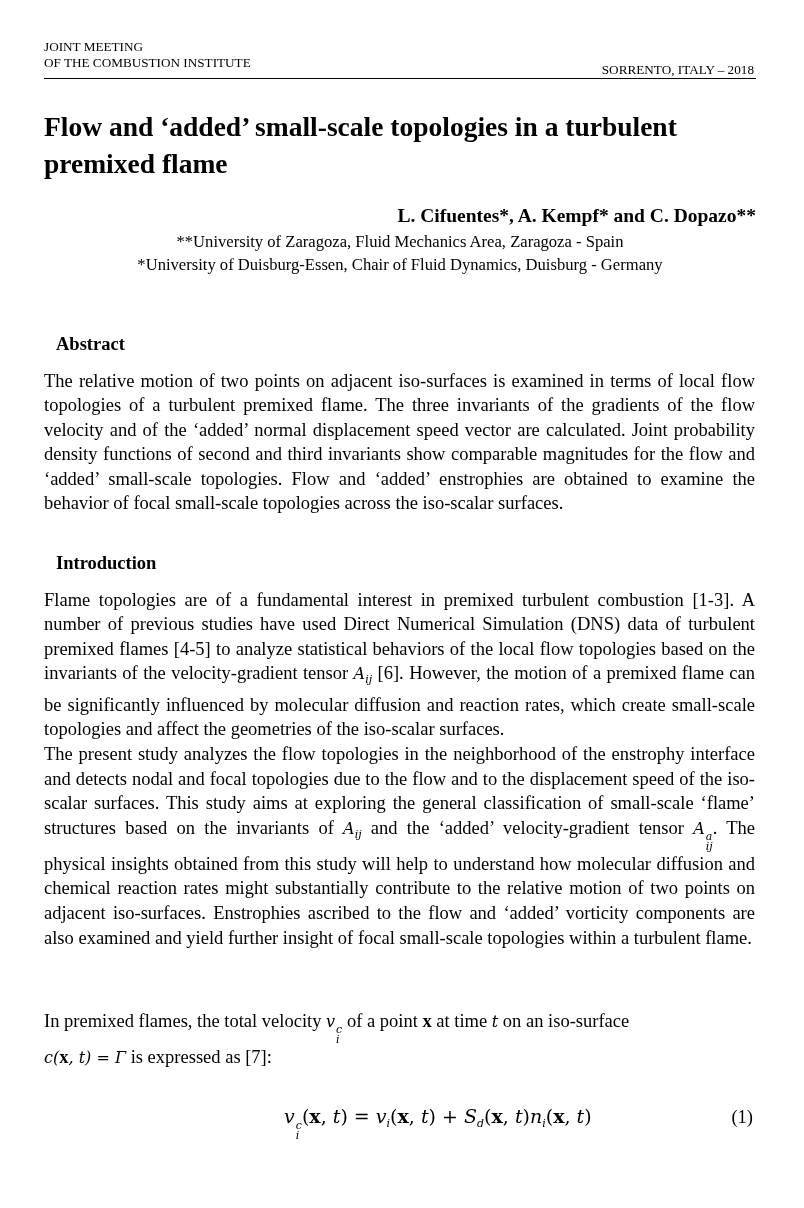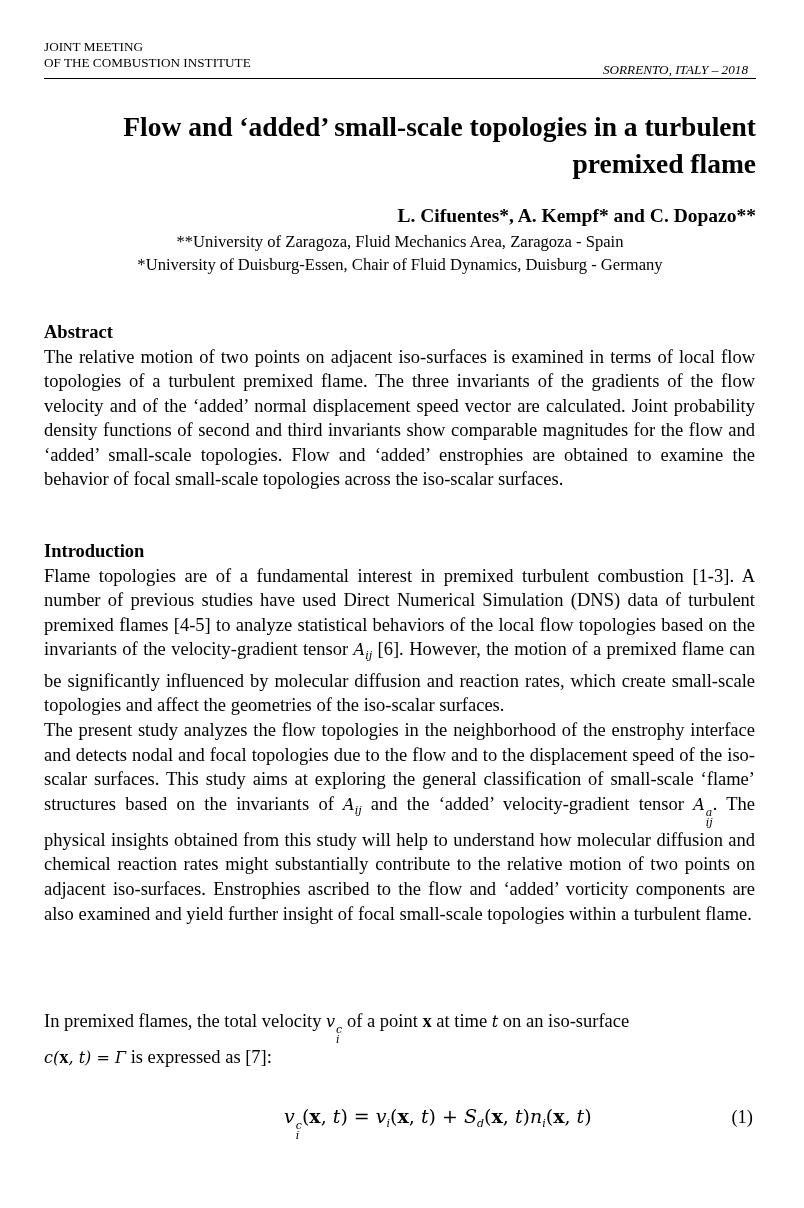--- a/index.html
+++ b/index.html
@@ -7,38 +7,38 @@
     width: 804px; height: 1208px; position: relative; overflow: hidden;
     font-family: "Liberation Serif", serif; color: #000;
   }
   .header {
     position: absolute; left: 44px; top: 39px; width: 712px;
     font-size: 13.2px; line-height: 15.5px;
     border-bottom: 1.3px solid #000; padding-bottom: 8px;
   }
   .header .hline { display: block; white-space: nowrap; }
   .header .right {
-    position: absolute; right: 8px; bottom: 1px; white-space: nowrap; font-style: italic;
+    position: absolute; right: 2px; bottom: 1px; white-space: nowrap;
   }
   .title {
     position: absolute; left: 44px; top: 108px; width: 712px;
-    text-align: right; font-weight: bold; font-size: 27.5px; line-height: 37px;
+    text-align: left; font-weight: bold; font-size: 27.5px; line-height: 37px;
   }
   .authors {
     position: absolute; left: 44px; top: 203px; width: 712px;
     text-align: right; font-weight: bold; font-size: 19.5px; line-height: 26px;
   }
   .affil {
     position: absolute; left: 44px; top: 231px; width: 712px;
     text-align: center; font-size: 16.6px; line-height: 22.5px;
   }
   .affil div { white-space: nowrap; }
   .section { position: absolute; left: 44px; width: 711px; }
   .section h2 {
-    margin: 0; font-size: 18.5px; line-height: 24.5px; font-weight: bold;
+    margin: 12px; font-size: 18.5px; line-height: 24.5px; font-weight: bold;
   }
   .section p {
     margin: 0; font-size: 18.5px; line-height: 24.6px;
     text-align: justify; text-align-last: left; hyphens: none;
   }
   .m { font-style: italic; font-family: "DejaVu Serif", serif; font-size: 16px; margin-top: 12px; }
   .mb { font-weight: bold; font-family: "Liberation Serif", serif; font-style: normal; font-size: 18.5px; }
   .sub { font-size: 11px; vertical-align: -4px; }
   .subsup { display: inline-flex; flex-direction: column; line-height: 10px; font-size: 11px; vertical-align: -6px; margin-left: 1px; }
   .equation {

